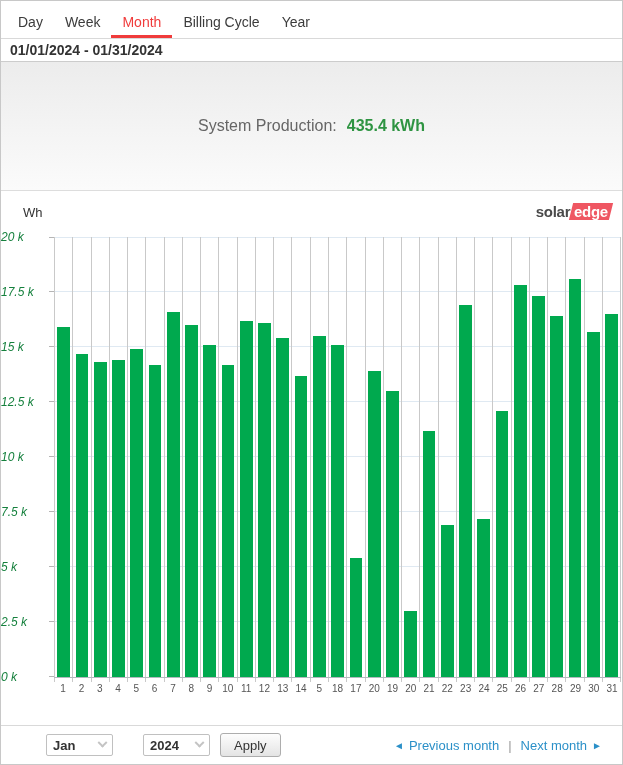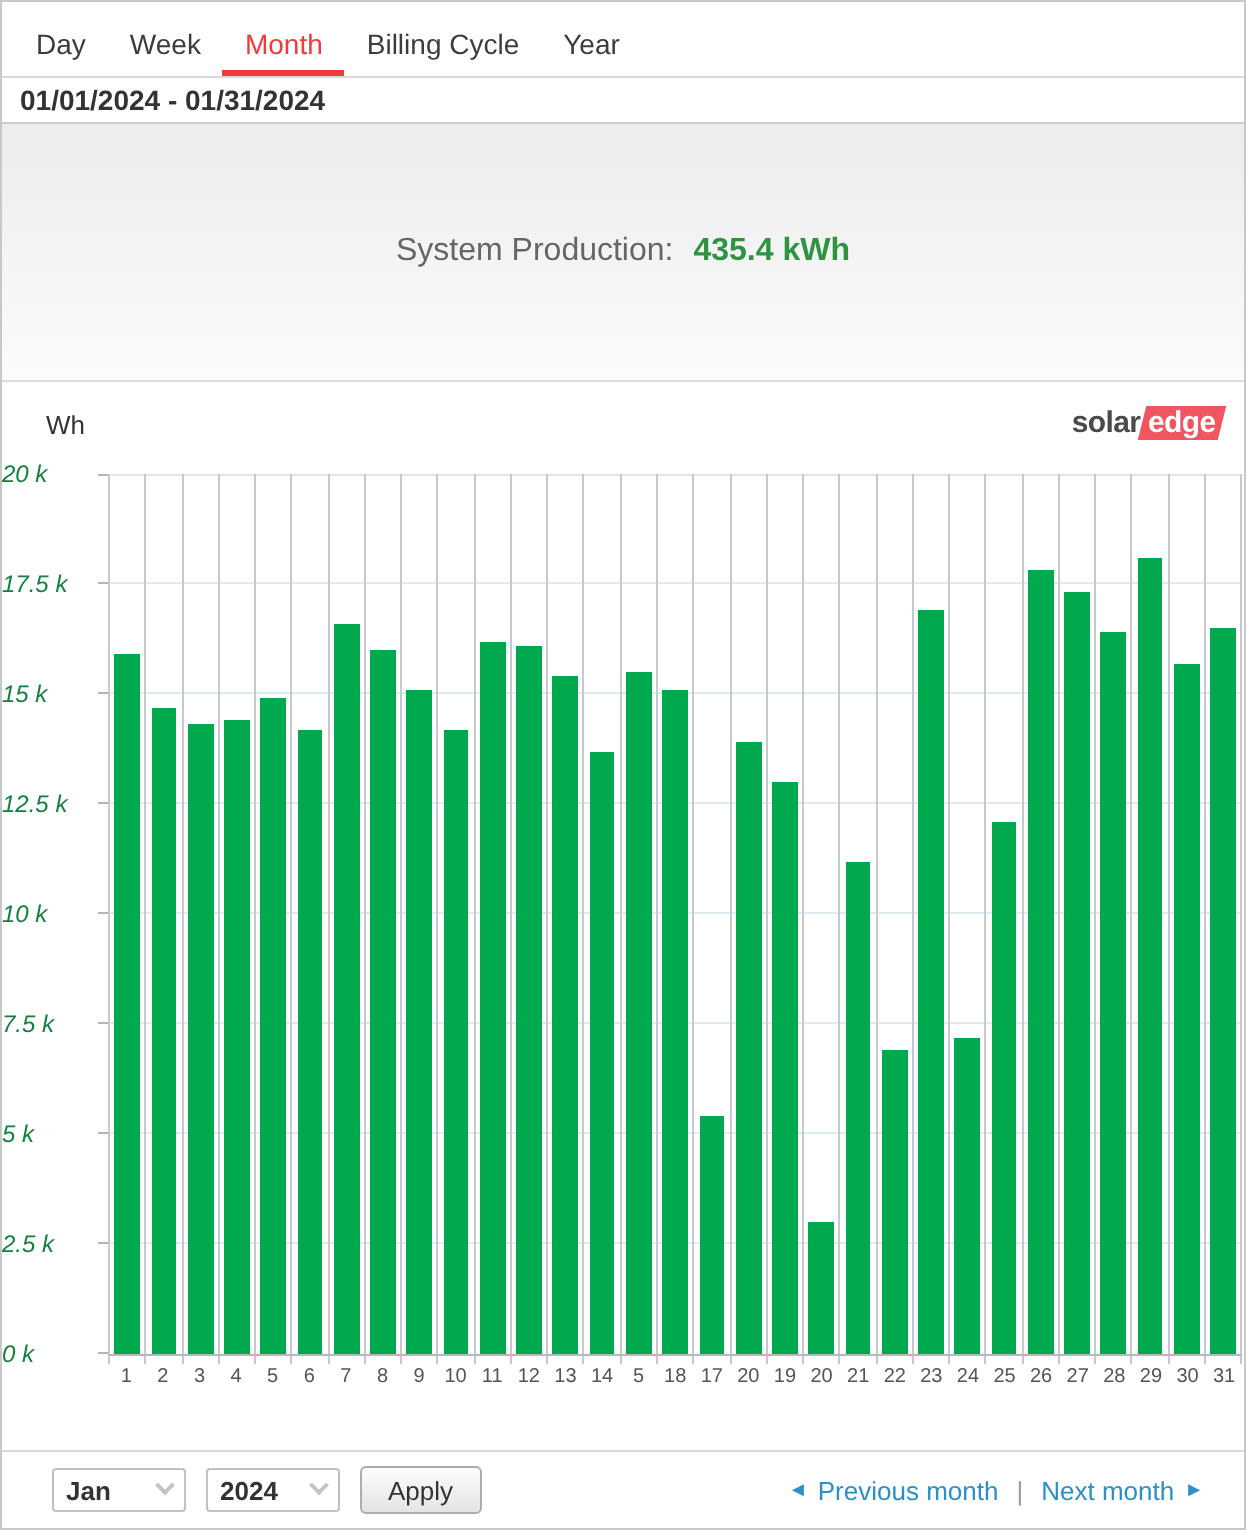--- a/index.html
+++ b/index.html
@@ -53,21 +53,21 @@
   .xlabels { display:flex; margin-left:53px; width:567px; margin-top:1px; }
   .xlabel { flex:1; text-align:center; font-size:10px; color:#555; }
   .legend { margin-top:6px; display:flex; justify-content:center; align-items:center; gap:8px; cursor:pointer; }
   .legend-swatch { width:14px; height:14px; display:inline-block; }
   .legend-label { font-size:13px; color:#3a3a3a; }
   
   .bottombar { height:38px; display:flex; align-items:center; padding:0 20px 0 25px; }
   .select {
     width:67px; height:22px; border:1px solid #c0c0c0; border-radius:2px; background:#fff;
     display:flex; align-items:center; justify-content:space-between; padding:0 6px;
-    font-size:13px; font-weight:bold; color:#333; margin-right:10px; cursor:pointer;
+    font-size:13px; font-weight:bold; color:#333; margin-right:10px; cursor:pointer;margin-left:20px;
   }
   .chevron {
     width:7px; height:7px; border-right:2px solid #c4c4c4; border-bottom:2px solid #c4c4c4;
     transform:rotate(45deg) translate(-2px,-2px); display:inline-block;
   }
   .apply-btn {
     height:24px; padding:0 13px; font-size:13px; color:#333;
     border:1px solid #adadad; border-radius:3px;
     background:linear-gradient(#fdfdfd,#e4e4e4); cursor:pointer;
     font-family:inherit;

